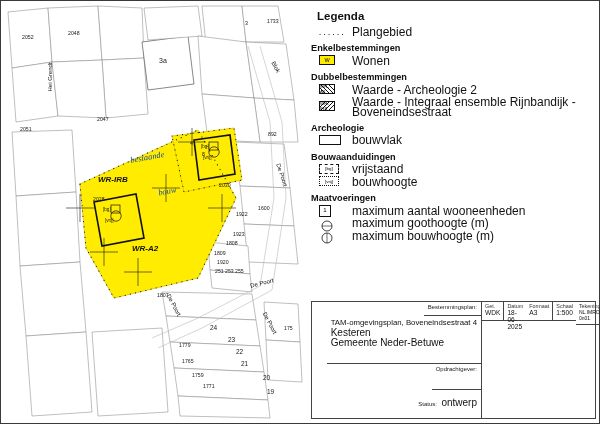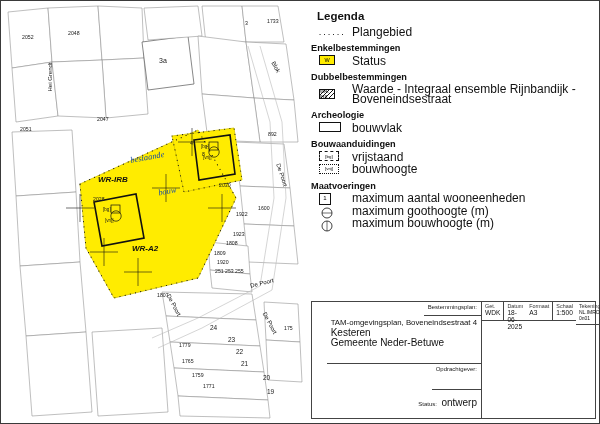--- a/index.html
+++ b/index.html
@@ -217,24 +217,30 @@
         </svg>
       </div>
       <div class="leg-txt">Plangebied</div>
     </div>
 
     <div class="leg-h">Enkelbestemmingen</div>
     <div class="leg-row">
       <div class="leg-sym">
         <div class="sym-box sym-w">W</div>
       </div>
-      <div class="leg-txt">Status</div>
+      <div class="leg-txt">Wonen</div>
     </div>
 
     <div class="leg-h">Dubbelbestemmingen</div>
+    <div class="leg-row">
+      <div class="leg-sym">
+        <div class="sym-box sym-hatch1" style="font-size:4.4px;">WR-A2</div>
+      </div>
+      <div class="leg-txt">Waarde - Archeologie 2</div>
+    </div>
     <div class="leg-row">
       <div class="leg-sym">
         <div class="sym-box sym-hatch2" style="font-size:4.4px;">WR-IRB</div>
       </div>
       <div class="leg-txt">Waarde - Integraal ensemble Rijnbandijk - Boveneindsestraat</div>
     </div>
 
     <div class="leg-h">Archeologie</div>
     <div class="leg-row">
       <div class="leg-sym">

